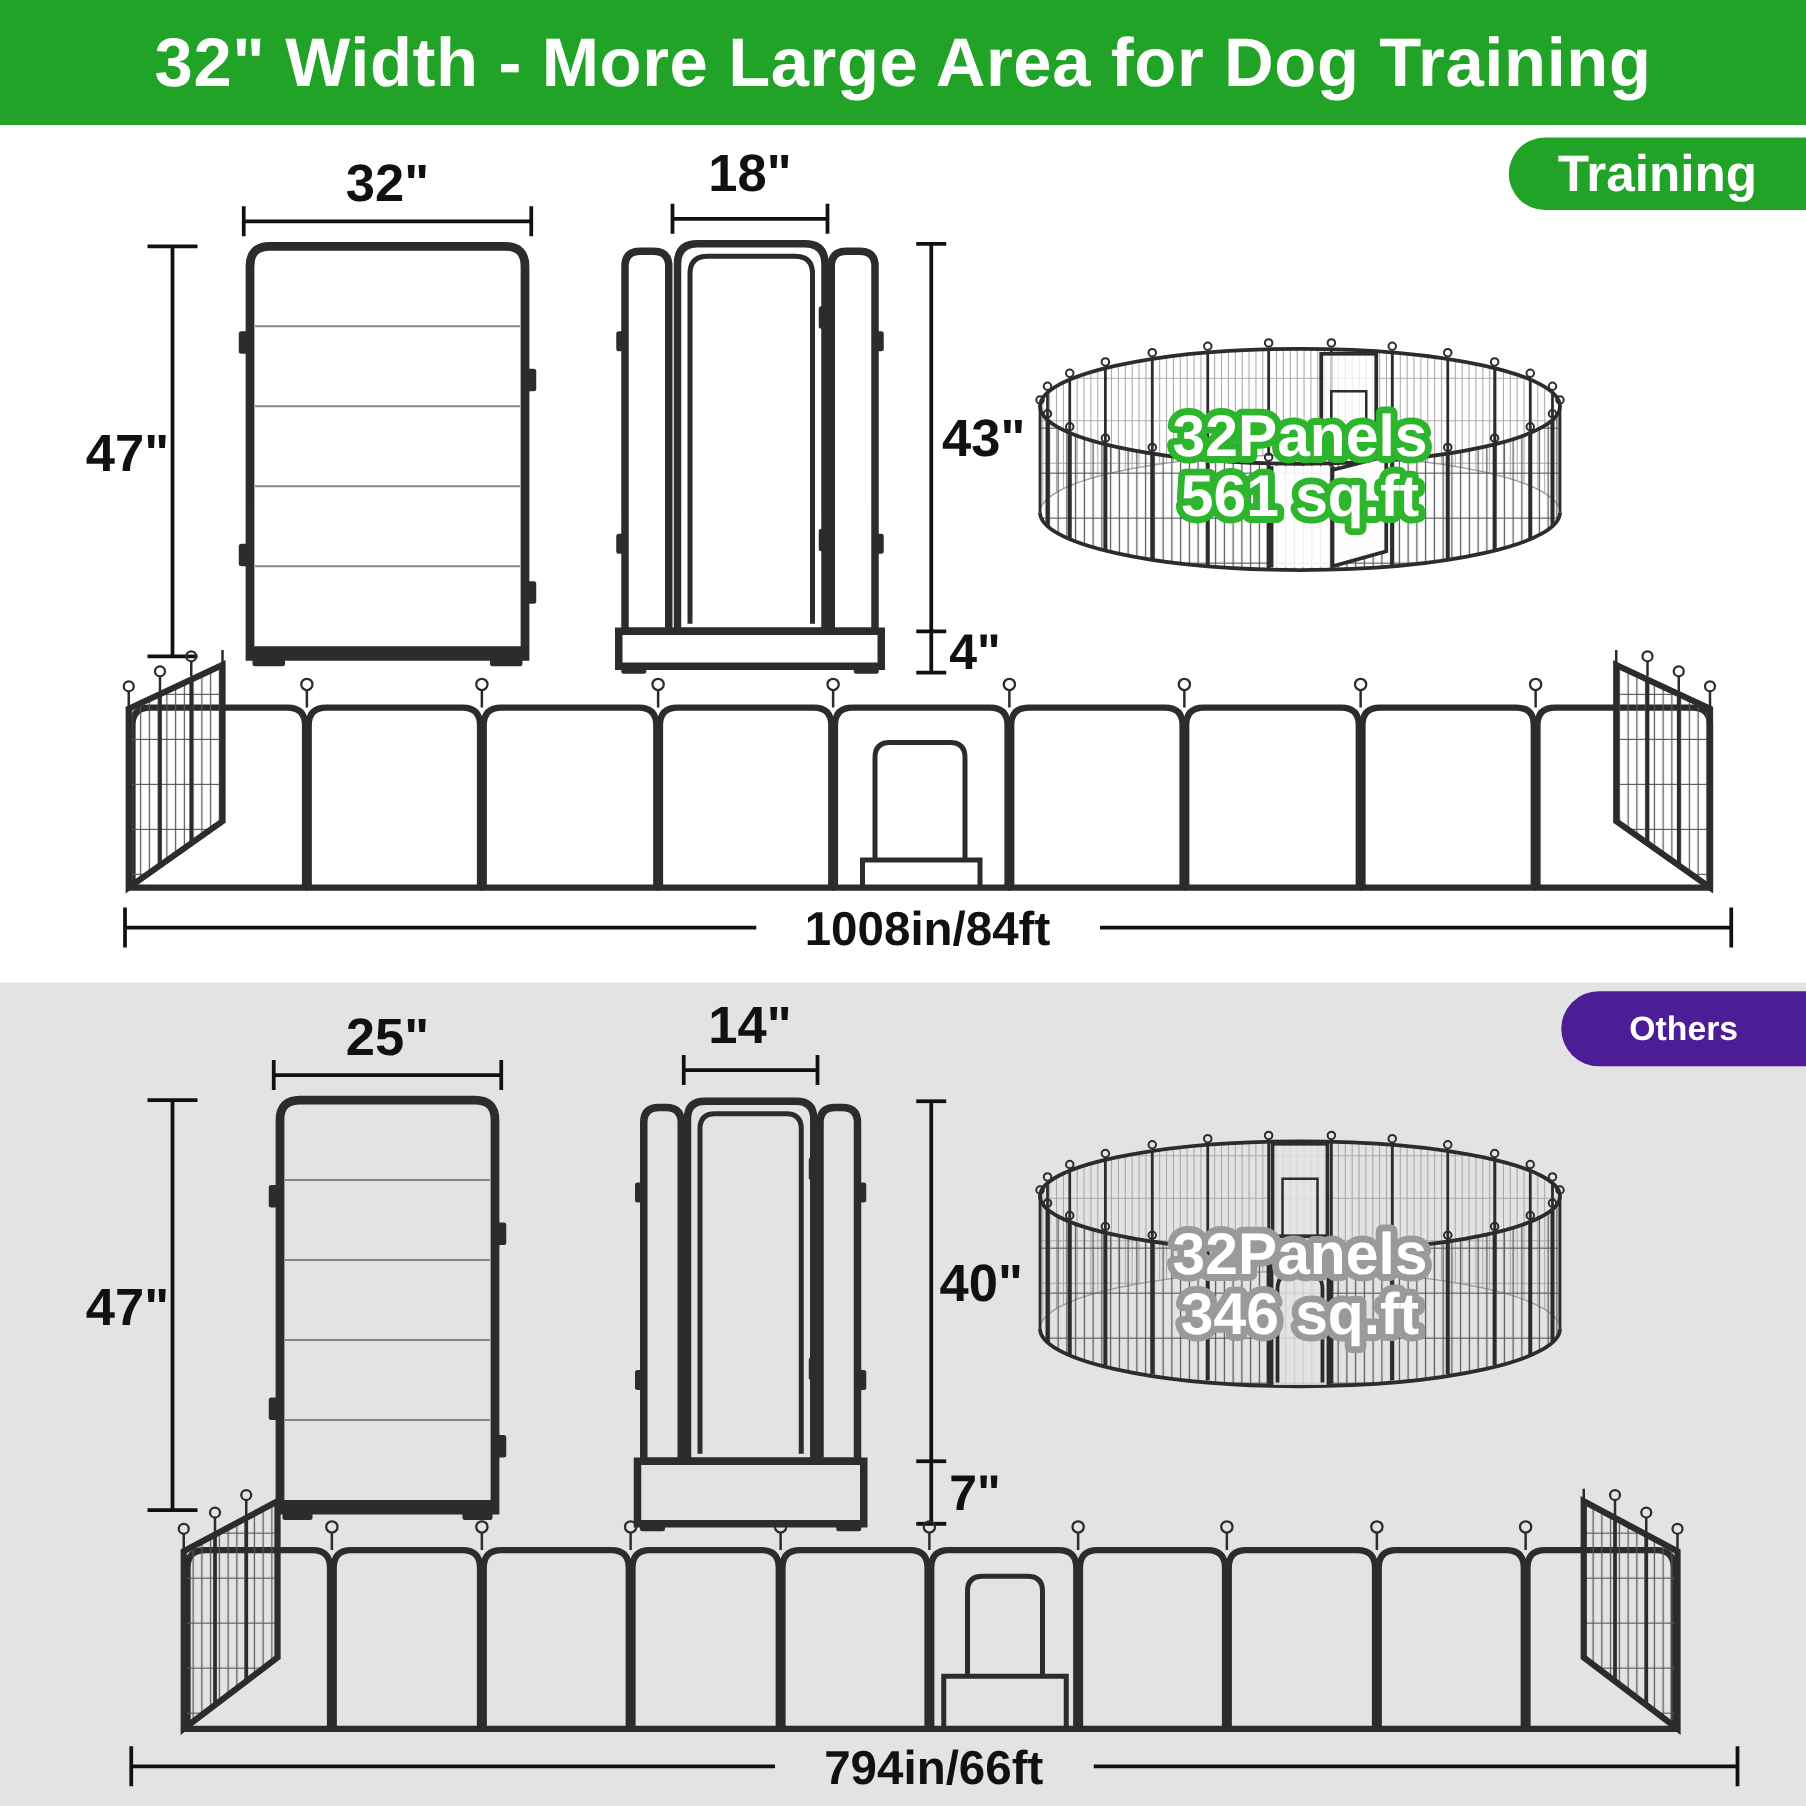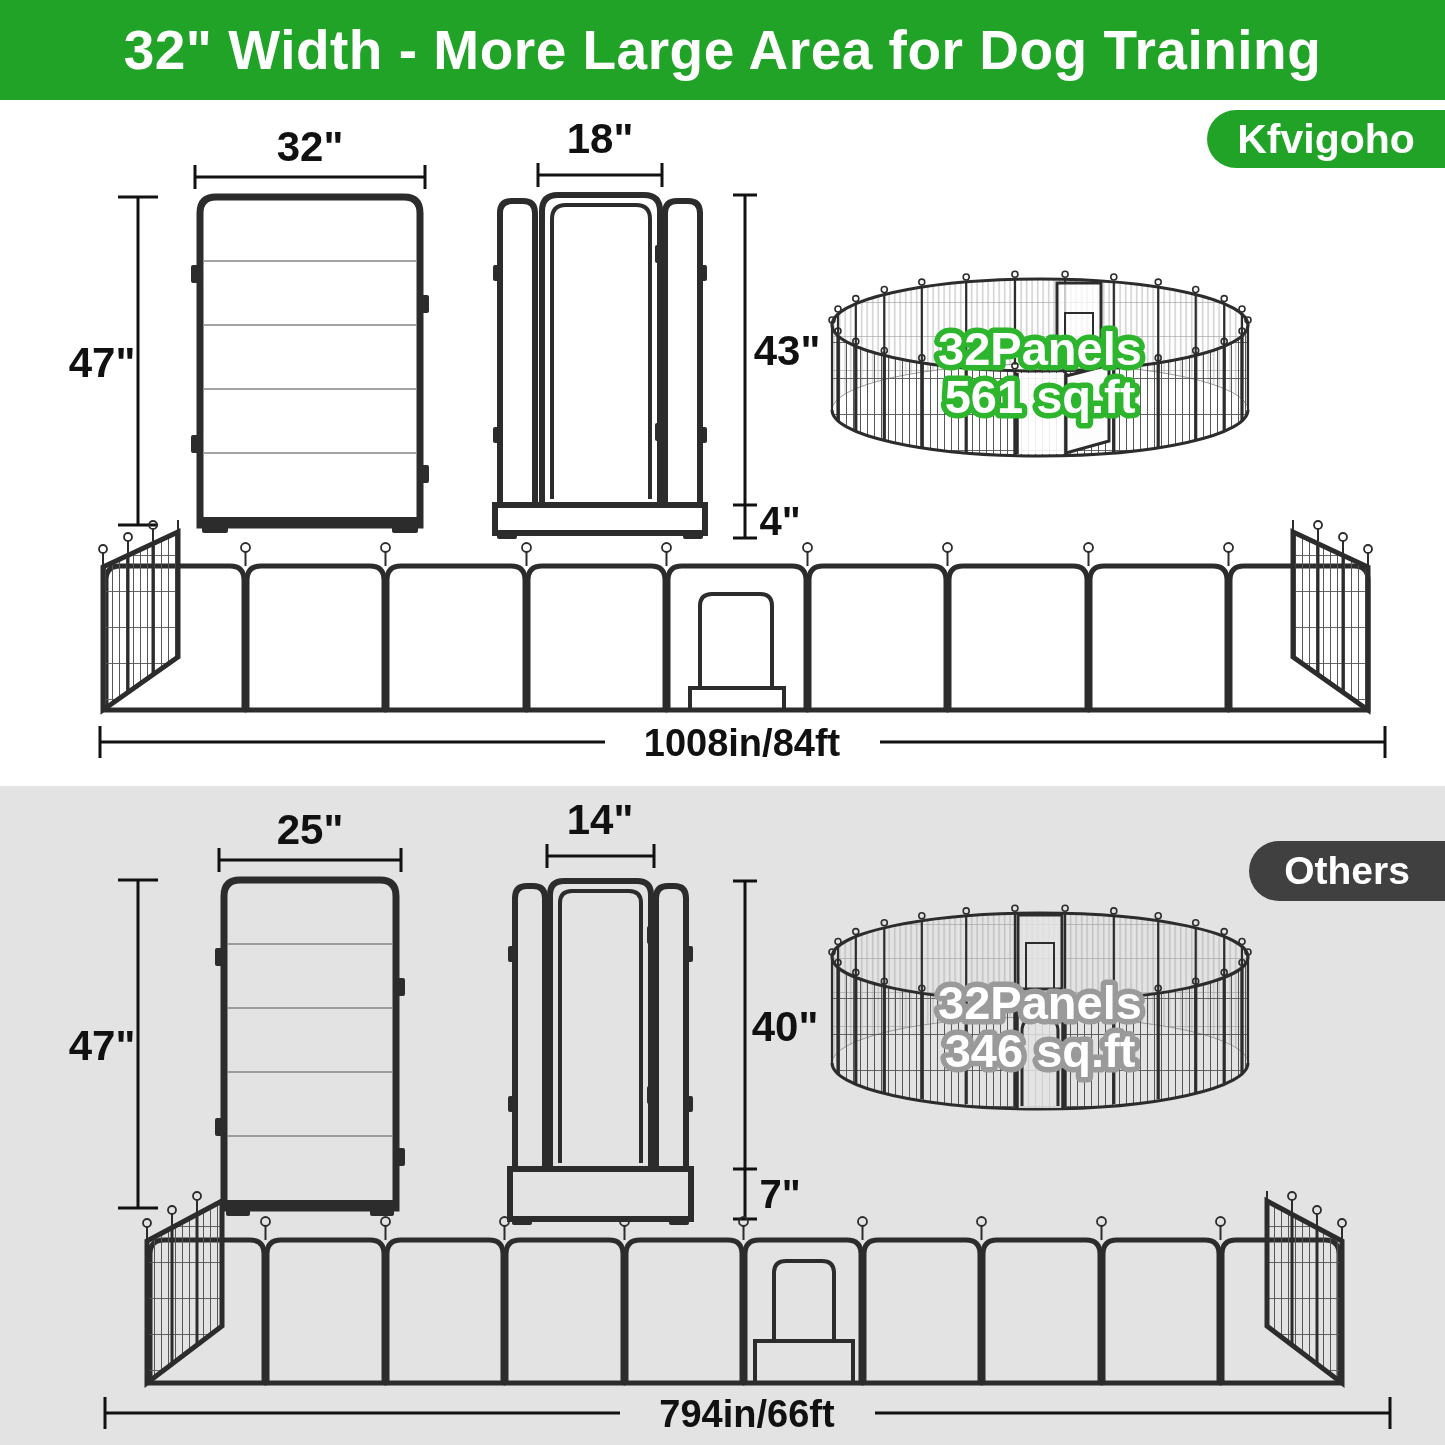--- a/index.html
+++ b/index.html
@@ -9,21 +9,21 @@
           display:flex;align-items:center;justify-content:center;}
   .banner-title{margin:0;color:#ffffff;font-size:55px;font-weight:700;letter-spacing:0.5px;white-space:nowrap;}
 
   .section{position:absolute;left:0;width:1445px;}
   .section-brand{top:100px;height:686px;background:#ffffff;}
   .section-others{top:786px;height:659px;background:#e3e3e3;}
 
   .badge{position:absolute;right:0;color:#ffffff;font-weight:700;
          display:flex;align-items:center;justify-content:center;white-space:nowrap;}
   .badge-brand{top:10px;height:58px;width:238px;background:#21a327;border-radius:29px 0 0 29px;font-size:41px;}
-  .badge-others{top:7px;height:60px;width:196px;background:#404040;border-radius:30px 0 0 30px;font-size:39px;margin-top:48px;}
+  .badge-others{top:7px;height:60px;width:196px;background:#4c1d95;border-radius:30px 0 0 30px;font-size:27px;}
 
   .diagram{position:absolute;display:block;}
   #panel1{left:60px;top:15px;}
   #door1{left:460px;top:5px;}
   #pen1{left:815px;top:135px;}
   #row1{left:60px;top:420px;}
   #panel2{left:60px;top:12px;}
   #door2{left:460px;top:0px;}
   #pen2{left:815px;top:105px;}
   #row2{left:60px;top:405px;}
@@ -64,21 +64,21 @@
 
 <div class="page">
 
   <header class="banner">
     <h1 class="banner-title">32" Width - More Large Area for Dog Training</h1>
   </header>
 
   <section class="section section-brand">
 
     <div class="badge badge-brand">
-      <span>Kfvigoho</span>
+      <span>Training</span>
     </div>
 
     <svg id="panel1" class="diagram" width="400" height="430" viewBox="0 0 400 430">
       <text class="dim-label" x="250" y="46" text-anchor="middle">32"</text>
       <line class="dim" x1="135" y1="62" x2="365" y2="62"></line>
       <line class="dim" x1="135" y1="50" x2="135" y2="74"></line>
       <line class="dim" x1="365" y1="50" x2="365" y2="74"></line>
 
       <text class="dim-label" x="42" y="262" text-anchor="middle">47"</text>
       <line class="dim" x1="78" y1="82" x2="78" y2="410"></line>

